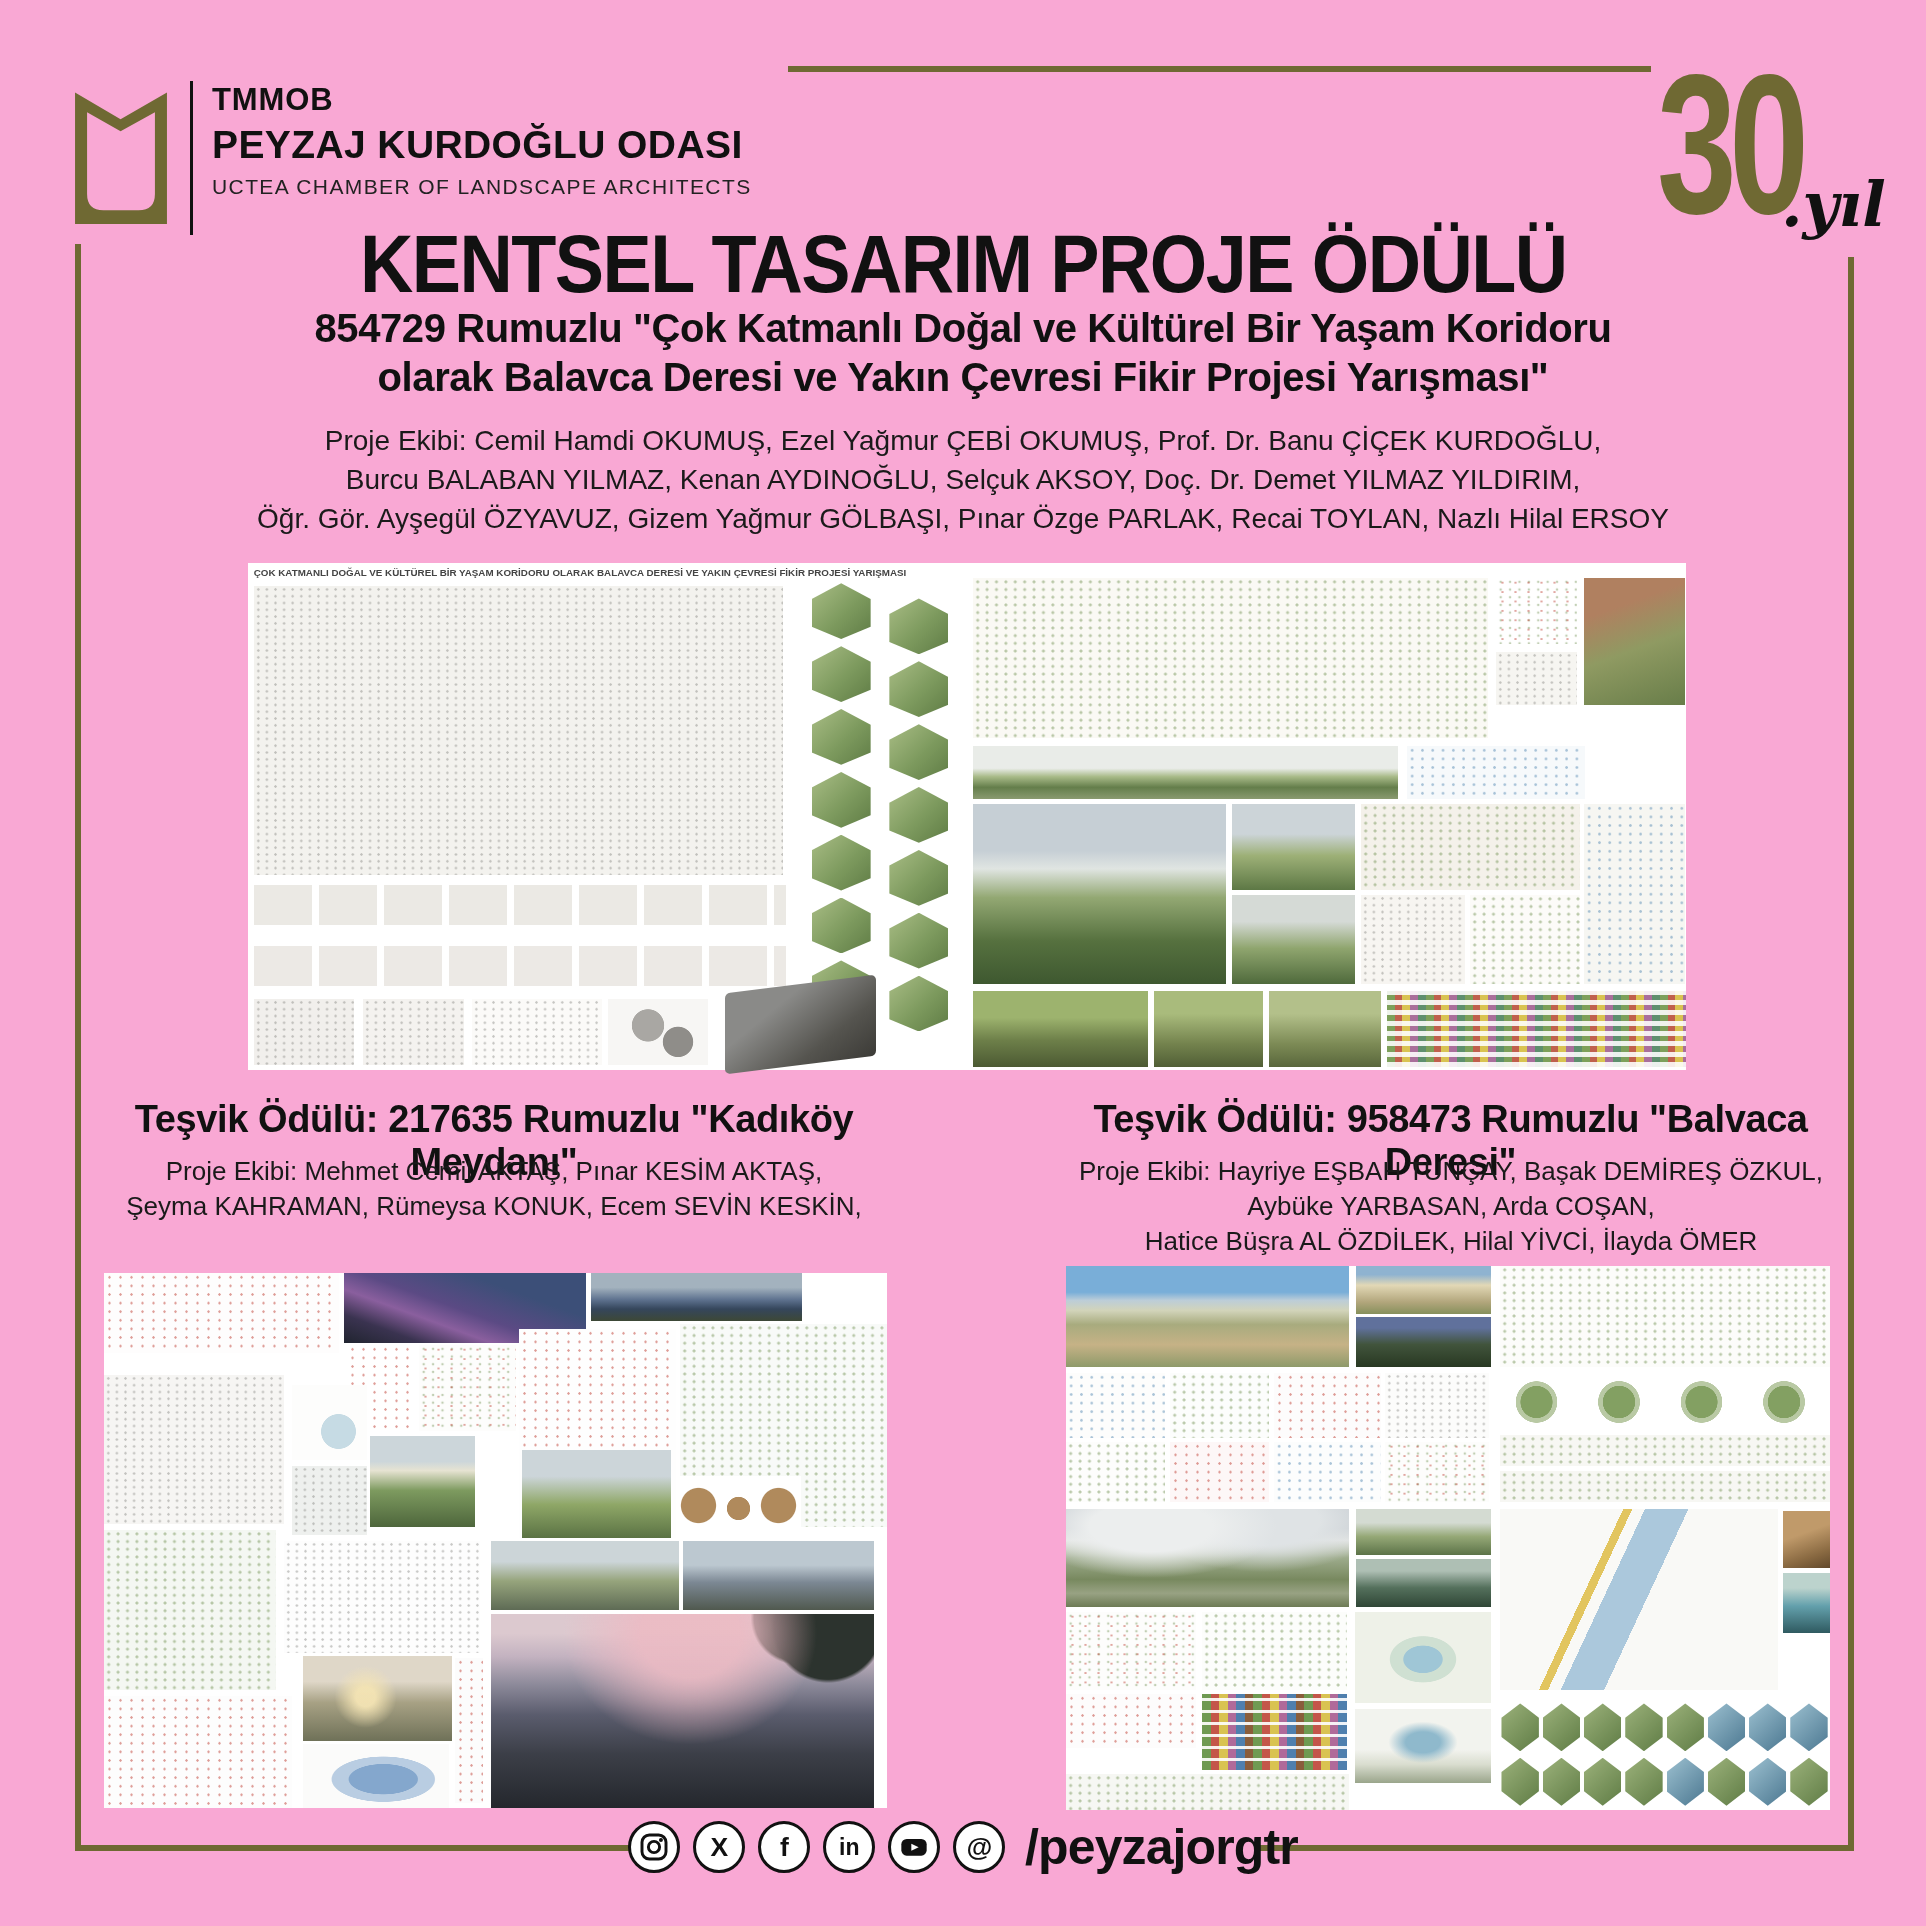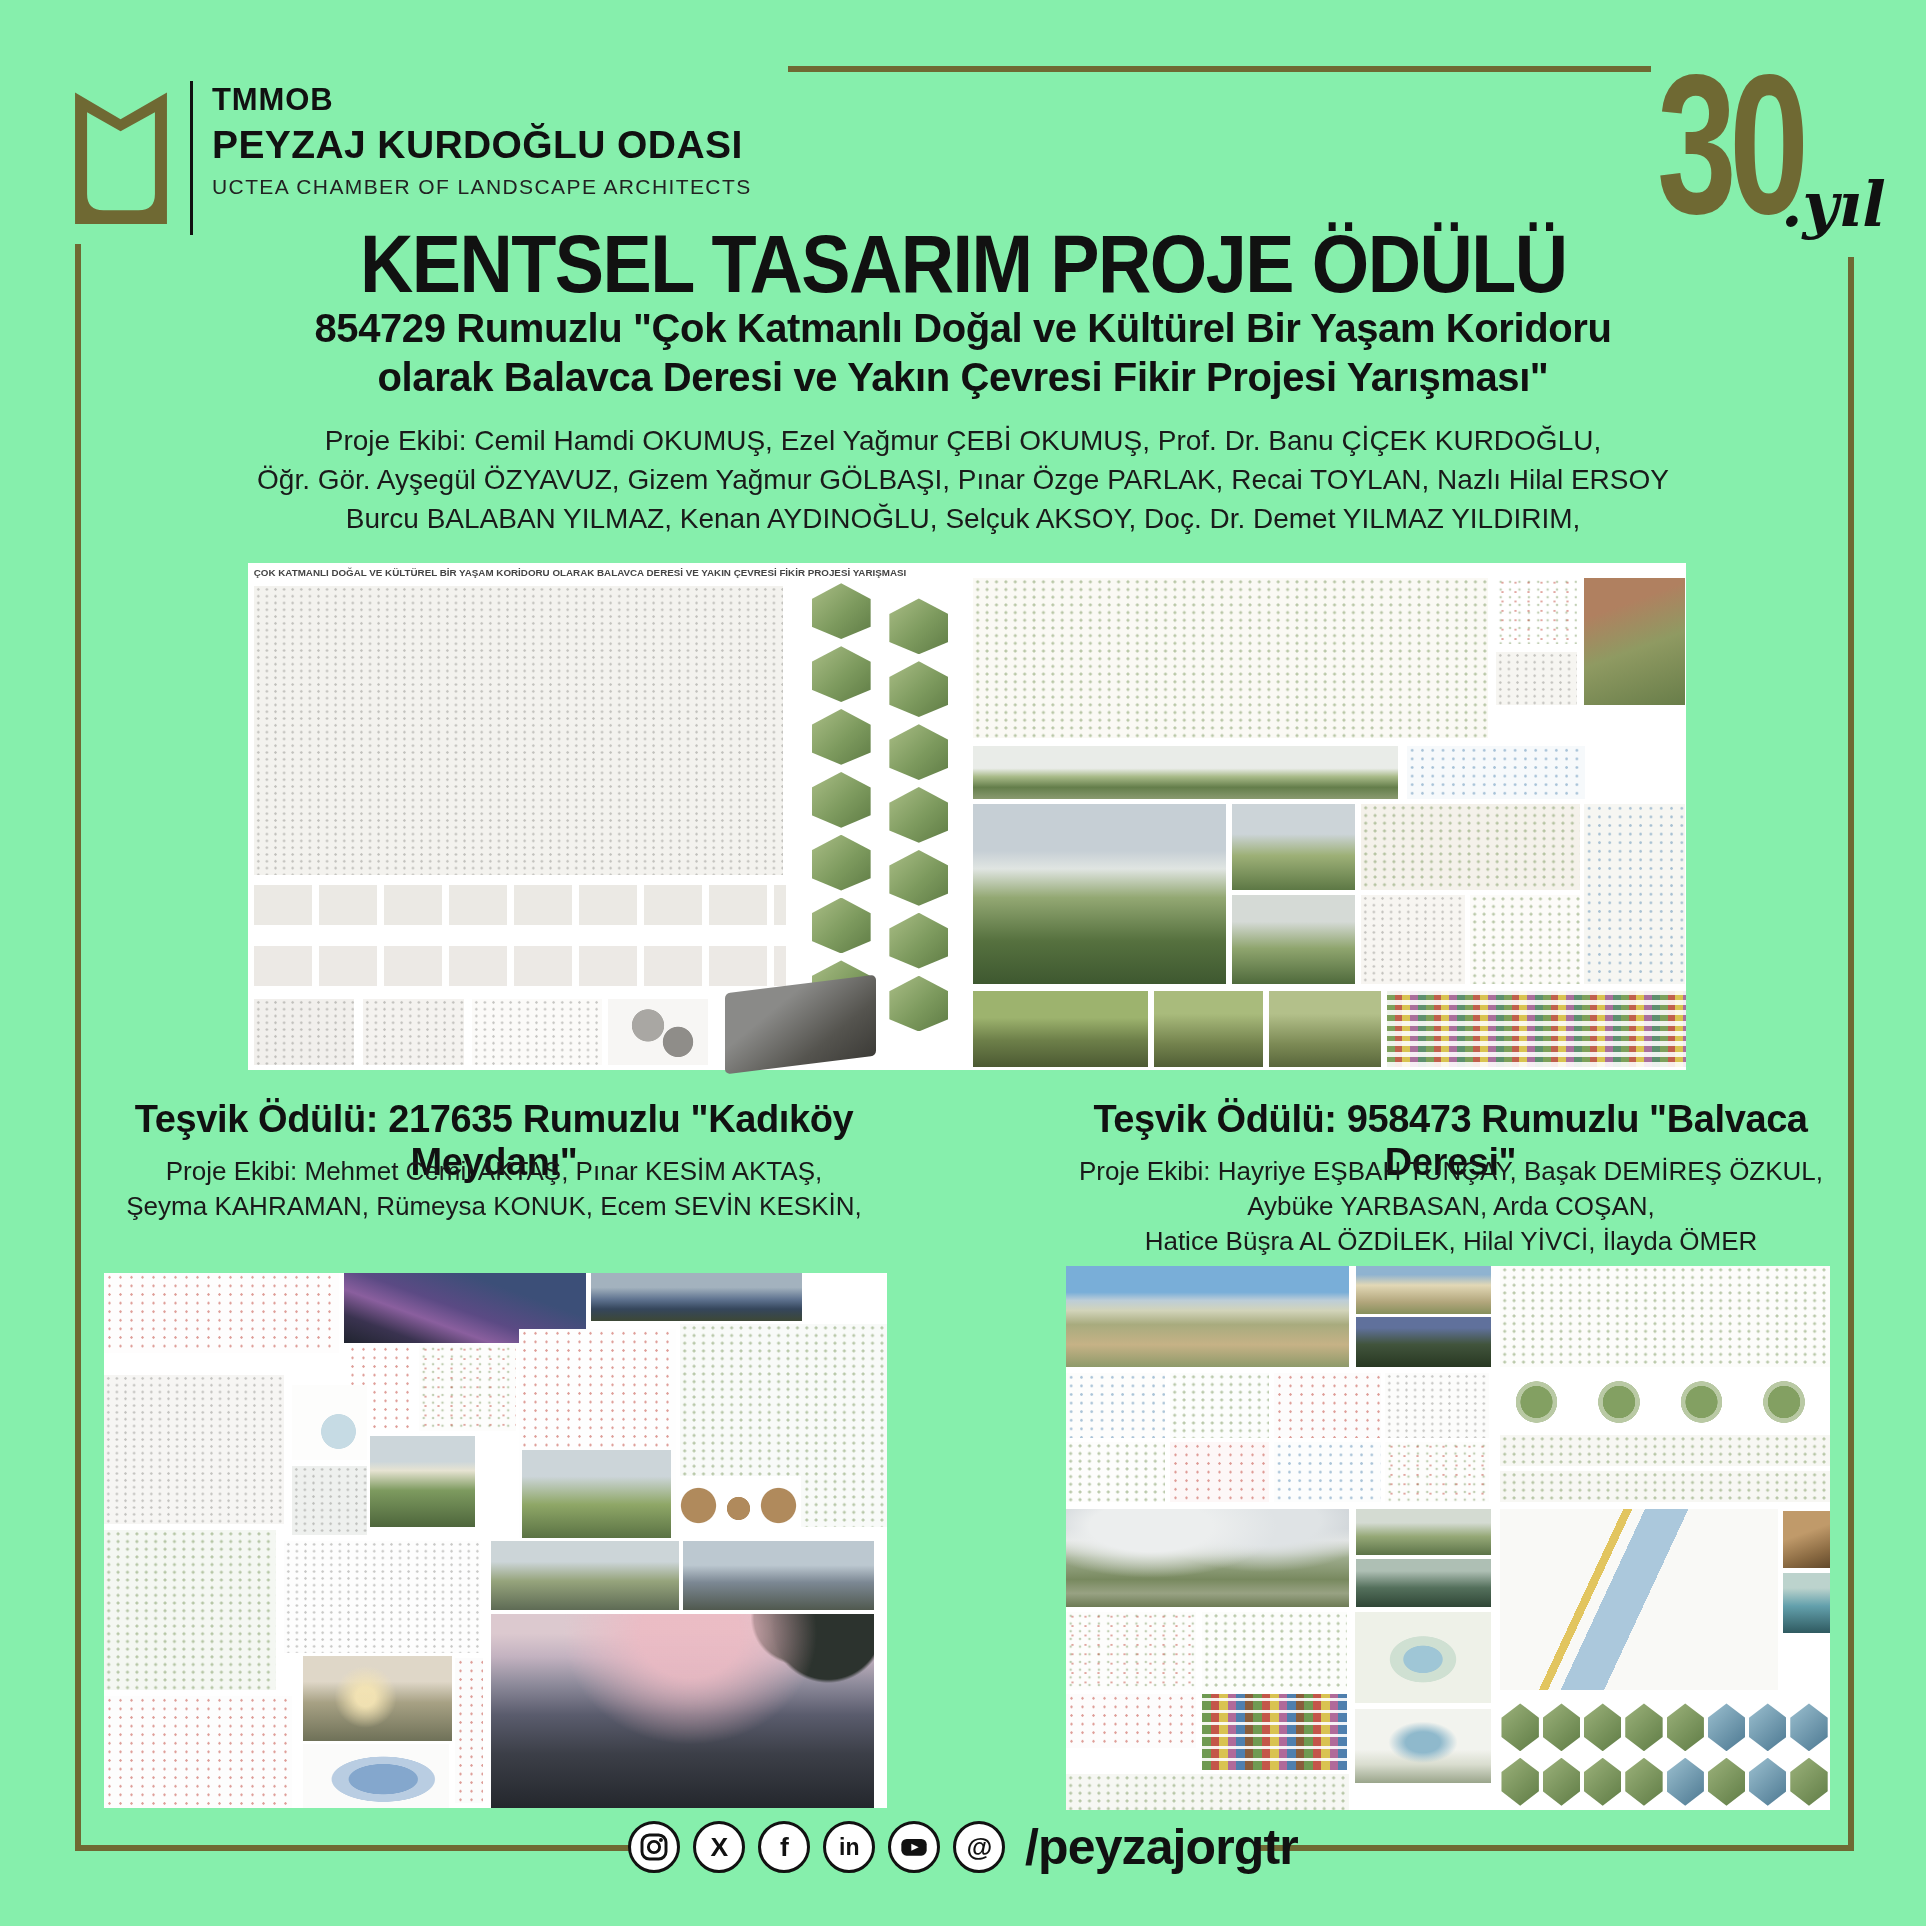--- a/index.html
+++ b/index.html
@@ -1,16 +1,16 @@
 <!DOCTYPE html>
 <html style="font-size:13.7px"><head>
 <meta charset="utf-8">
 <style>
   html,body{margin:0;padding:0;background:#fff;}
-  .poster{position:relative;width:1926px;height:1926px;background:#86efac;overflow:hidden;
+  .poster{position:relative;width:1926px;height:1926px;background:#f9a8d4;overflow:hidden;
           font-family:"Liberation Sans",sans-serif;color:#111;}
   .abs{position:absolute;}
   .frame{position:absolute;background:#6F6933;}
   .t{position:absolute;}
   
   .sg{background-image:radial-gradient(circle,rgba(110,110,105,.38) 0.9px,transparent 1.5px);background-size:8.6px 6.8px;}
   .sr{background-image:radial-gradient(circle,rgba(190,60,48,.5) 0.9px,transparent 1.5px);background-size:11px 8.6px;}
   .sgr{background-image:radial-gradient(circle,rgba(120,150,90,.5) 1.2px,transparent 1.8px);background-size:9.4px 7.7px;}
   .sb{background-image:radial-gradient(circle,rgba(90,140,180,.5) 1px,transparent 1.6px);background-size:10.3px 8.6px;}
   .smix{background-image:radial-gradient(circle,rgba(190,60,48,.45) 0.9px,transparent 1.4px),radial-gradient(circle,rgba(120,150,90,.45) 1px,transparent 1.6px);background-size:13px 9.4px,9.4px 7.7px;}
@@ -66,22 +66,22 @@
   <div class="logo30">30</div>
   <div class="yil">.yıl</div>
 
   <h1 class="title"><span>KENTSEL TASARIM PROJE ÖDÜLÜ</span></h1>
   <div class="subtitle">
     <div>854729 Rumuzlu "Çok Katmanlı Doğal ve Kültürel Bir Yaşam Koridoru</div>
     <div>olarak Balavca Deresi ve Yakın Çevresi Fikir Projesi Yarışması"</div>
   </div>
   <div class="team">
     <div>Proje Ekibi: Cemil Hamdi OKUMUŞ, Ezel Yağmur ÇEBİ OKUMUŞ, Prof. Dr. Banu ÇİÇEK KURDOĞLU,</div>
+    <div>Burcu BALABAN YILMAZ, Kenan AYDINOĞLU, Selçuk AKSOY, Doç. Dr. Demet YILMAZ YILDIRIM,</div>
     <div>Öğr. Gör. Ayşegül ÖZYAVUZ, Gizem Yağmur GÖLBAŞI, Pınar Özge PARLAK, Recai TOYLAN, Nazlı Hilal ERSOY</div>
-    <div>Burcu BALABAN YILMAZ, Kenan AYDINOĞLU, Selçuk AKSOY, Doç. Dr. Demet YILMAZ YILDIRIM,</div>
   </div>
 
   <div class="board" style="left:248px;top:563px;width:1438px;height:507px;">
     <div class="board-title-txt">ÇOK KATMANLI DOĞAL VE KÜLTÜREL BİR YAŞAM KORİDORU OLARAK BALAVCA DERESİ VE YAKIN ÇEVRESİ FİKİR PROJESİ YARIŞMASI</div>
     <div class="t sg" style="left:.4%;top:4.5%;width:36.8%;height:57%;background-color:#f3f2ee;"></div>
 
     <div class="t iso" style="left:39.2%;top:4%;width:4.1%;height:11%;"></div>
     <div class="t iso" style="left:39.2%;top:16.4%;width:4.1%;height:11%;"></div>
     <div class="t iso" style="left:39.2%;top:28.8%;width:4.1%;height:11%;"></div>
     <div class="t iso" style="left:39.2%;top:41.2%;width:4.1%;height:11%;"></div>

